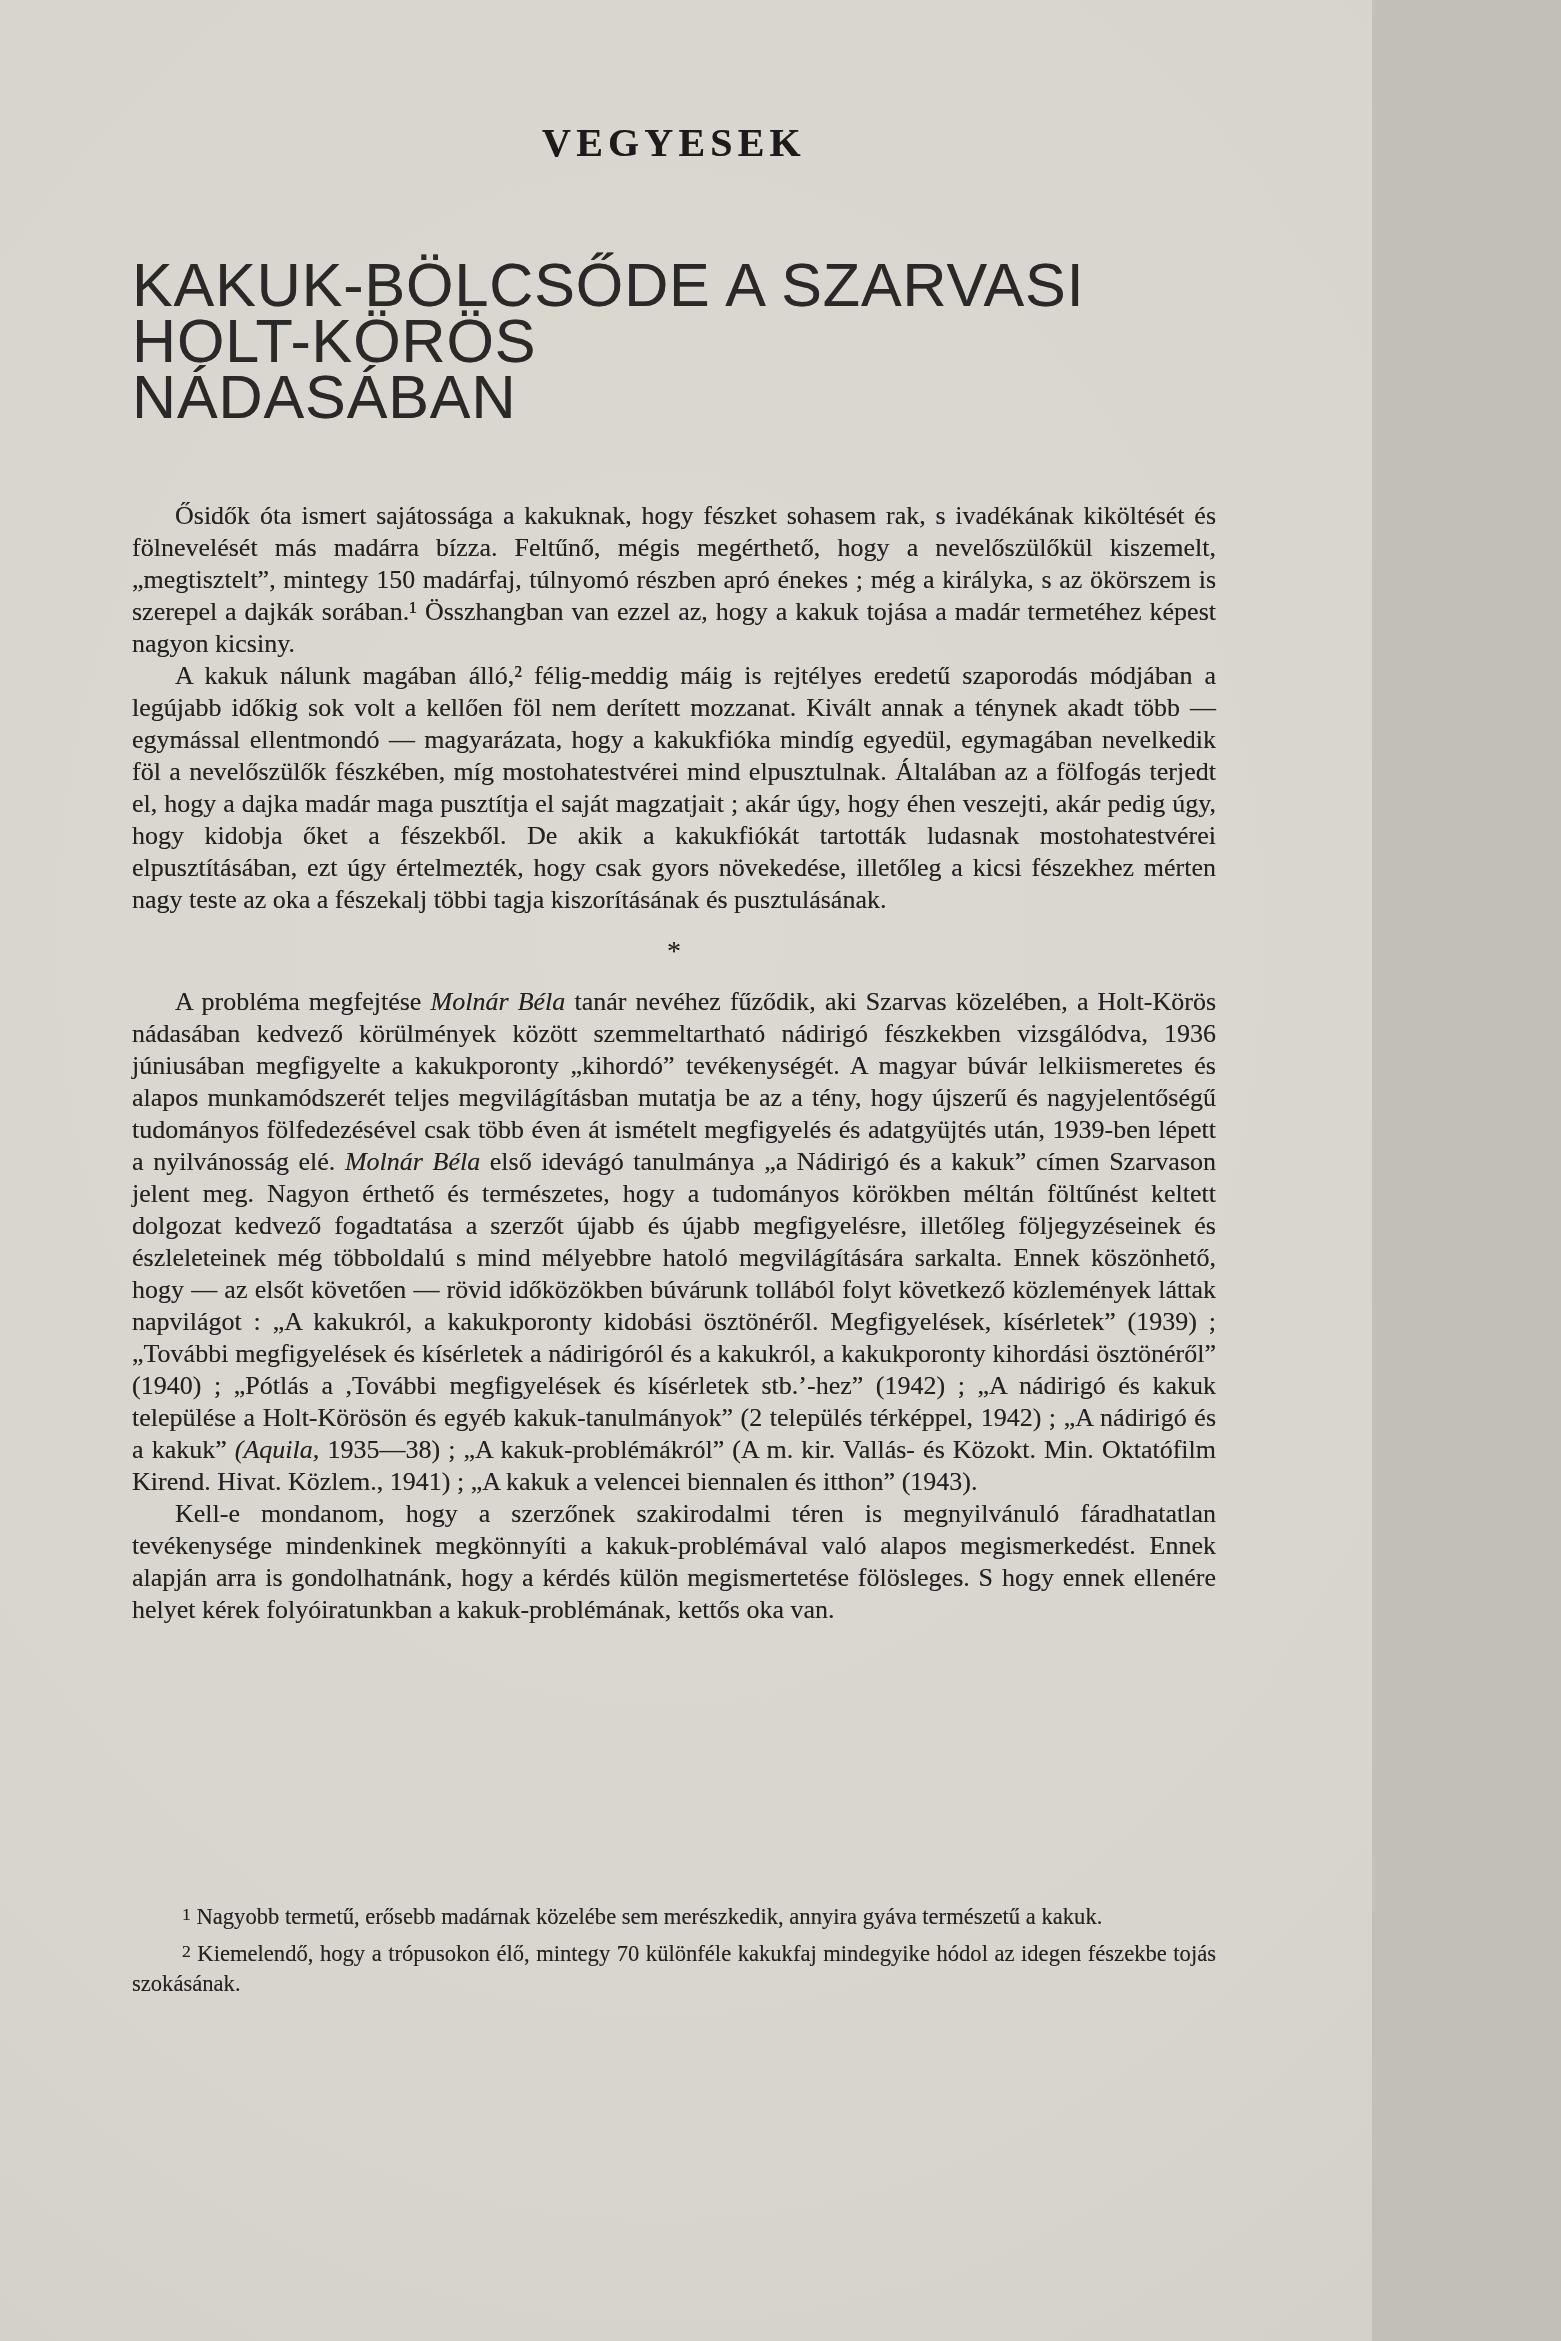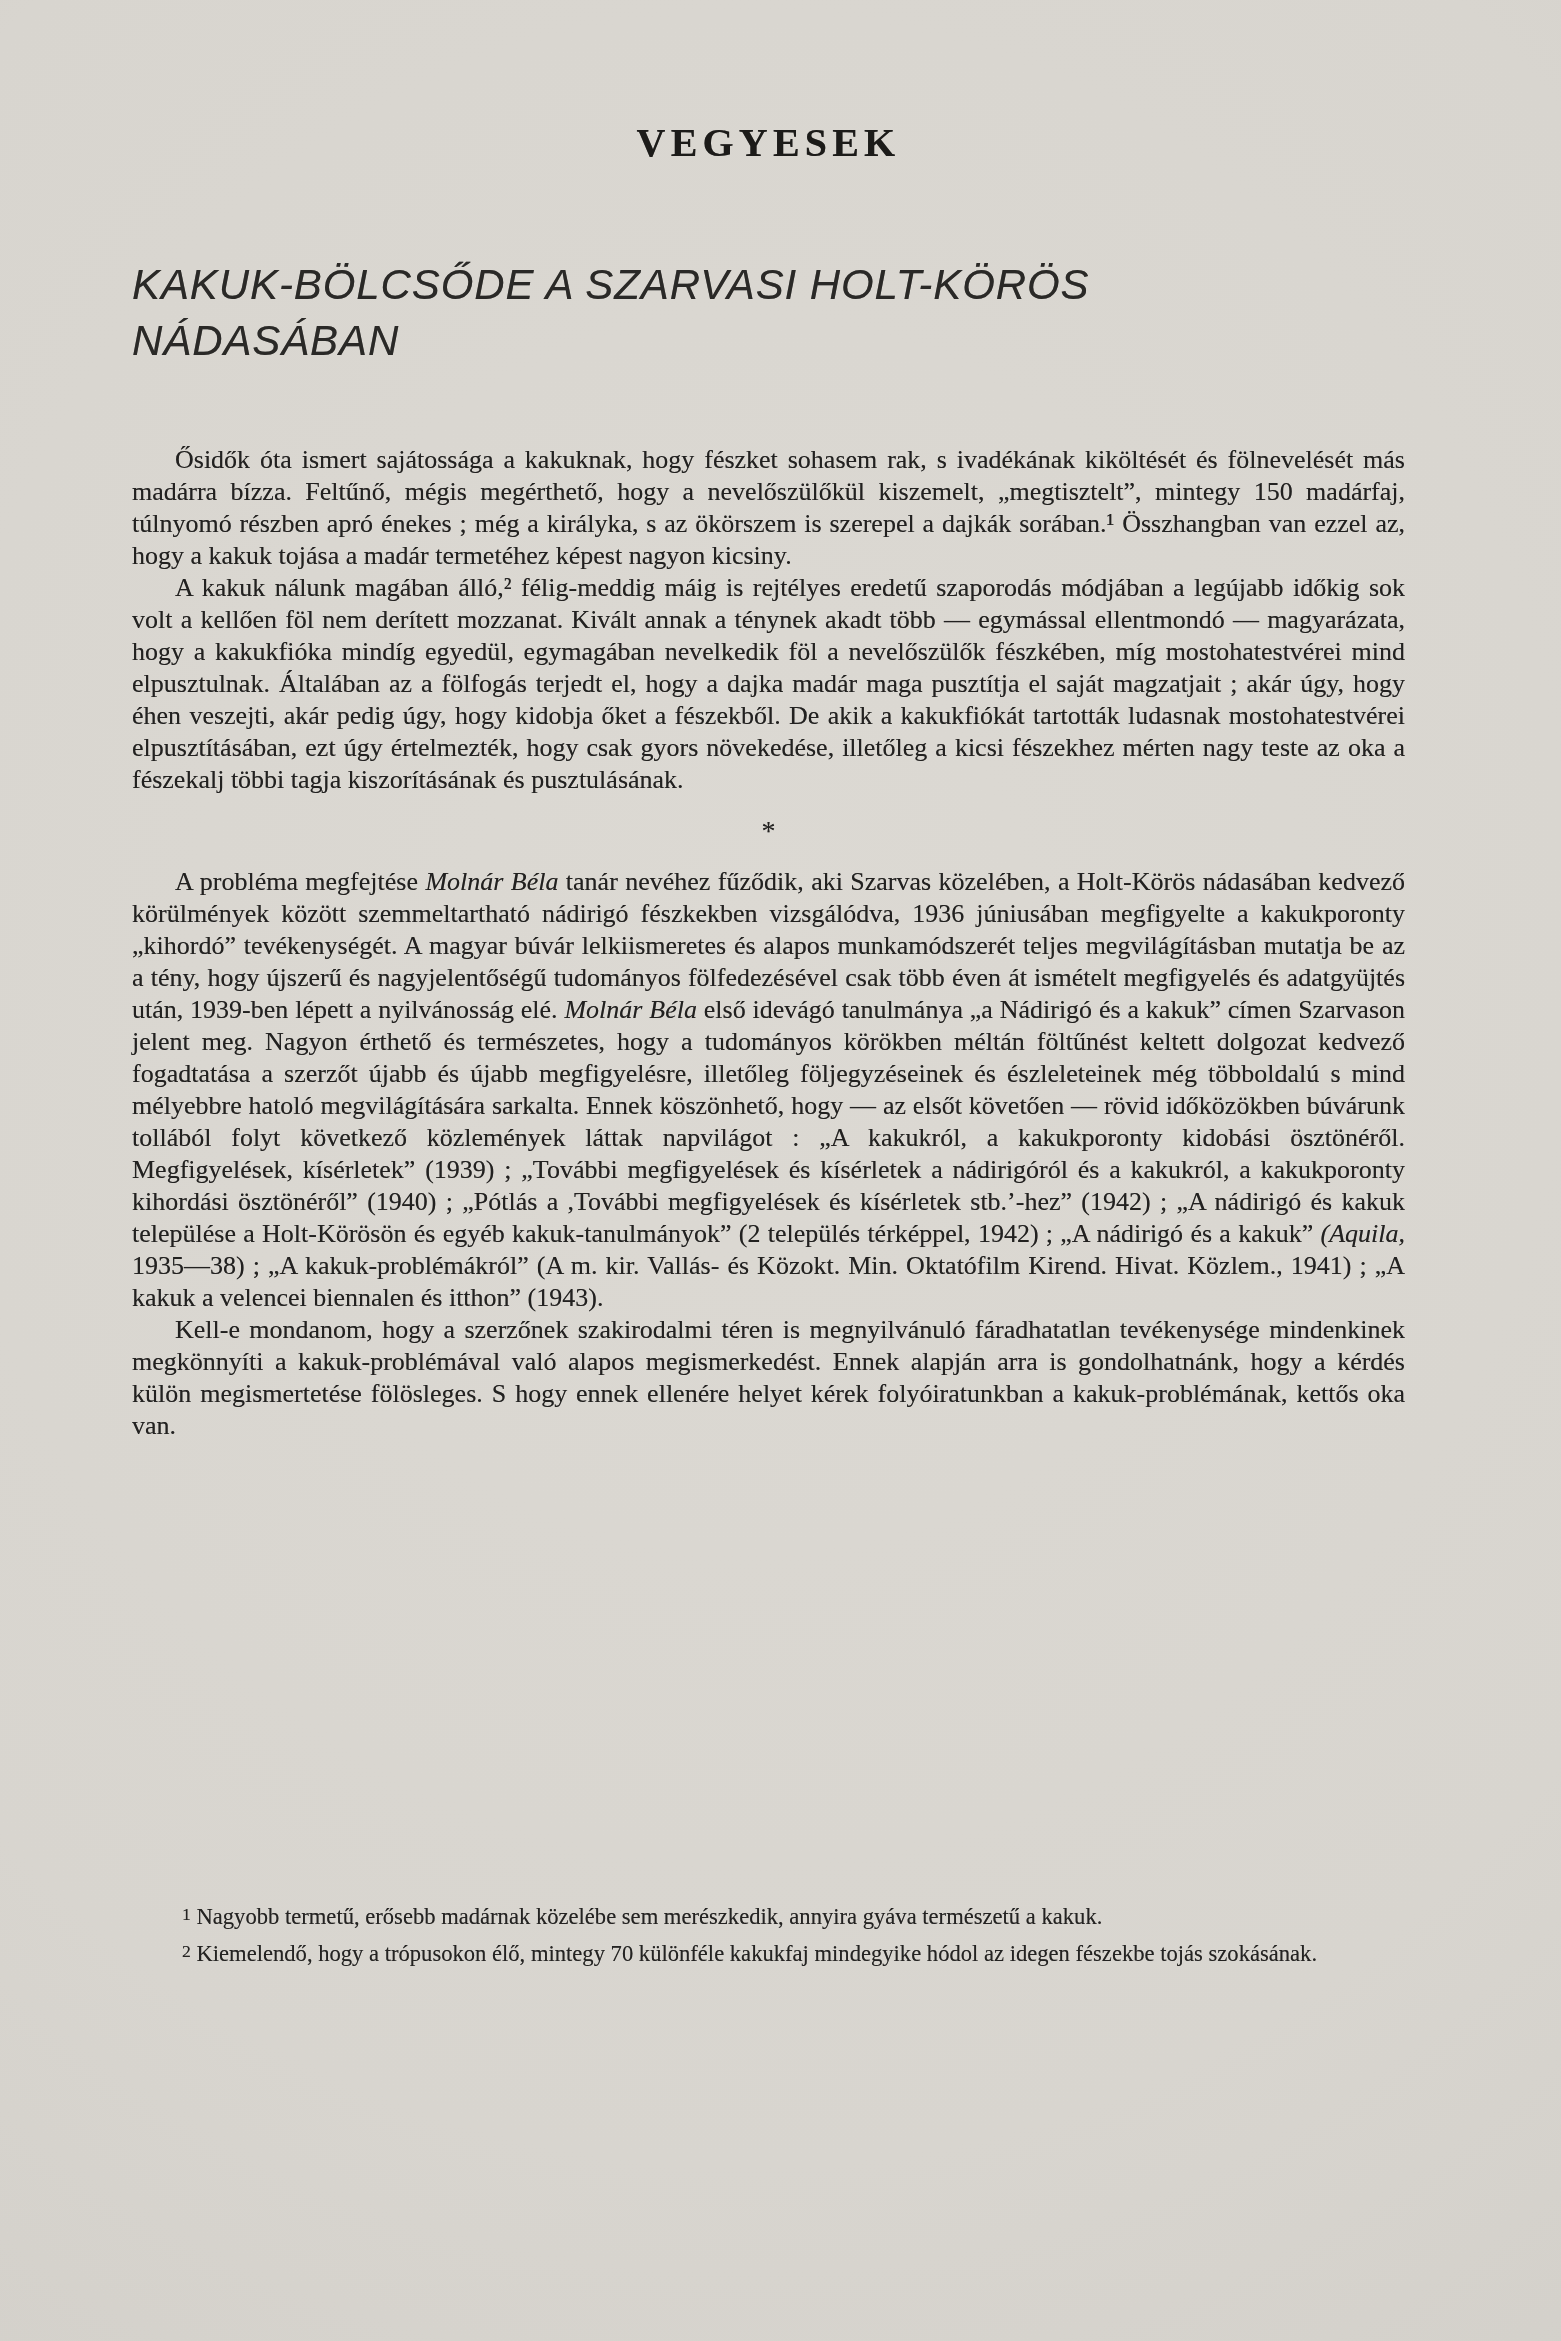--- a/index.html
+++ b/index.html
@@ -6,21 +6,21 @@
   * { box-sizing: border-box; }
   html, body { margin: 0; padding: 0; }
   body {
     width: 1561px;
     height: 2342px;
     background: #c2bfb9;
     font-family: "Liberation Serif", "DejaVu Serif", serif;
   }
   .page {
     position: relative;
-    width: 1561px;
+    width: 1372px;
     height: 2342px;
     overflow: hidden;
     background: radial-gradient(ellipse 140% 105% at 48% 40%,
                 #dcd9d3 0%, #d8d5cf 50%, #d1cec8 80%, #c7c4be 100%);
     color: #201f1d;
   }
   .content { padding: 120px 156px 0 132px; }
 
   .section-title {
     margin: 0;
@@ -30,26 +30,25 @@
     font-weight: bold;
     letter-spacing: 5.2px;
     color: #1c1b19;
     text-shadow: 0 0 0.6px rgba(28,27,25,0.55);
   }
 
   .article-title {
     margin: 92px 0 12px 0;
     font-family: "Liberation Sans", "DejaVu Sans", sans-serif;
     font-weight: 400;
-    font-size: 42px;
+    font-size: 61px;
     line-height: 56px;
     letter-spacing: 0.9px;
     color: #2a2927;
     text-shadow: 0 0 0.5px rgba(42,41,39,0.5);
-    font-style: italic;
   }
 
   .body-text {
     margin-top: 75px;
     font-size: 26px;
     line-height: 32px;
     text-align: justify;
     color: #222120;
     text-shadow: 0 0 0.5px rgba(34,33,32,0.45);
   }

